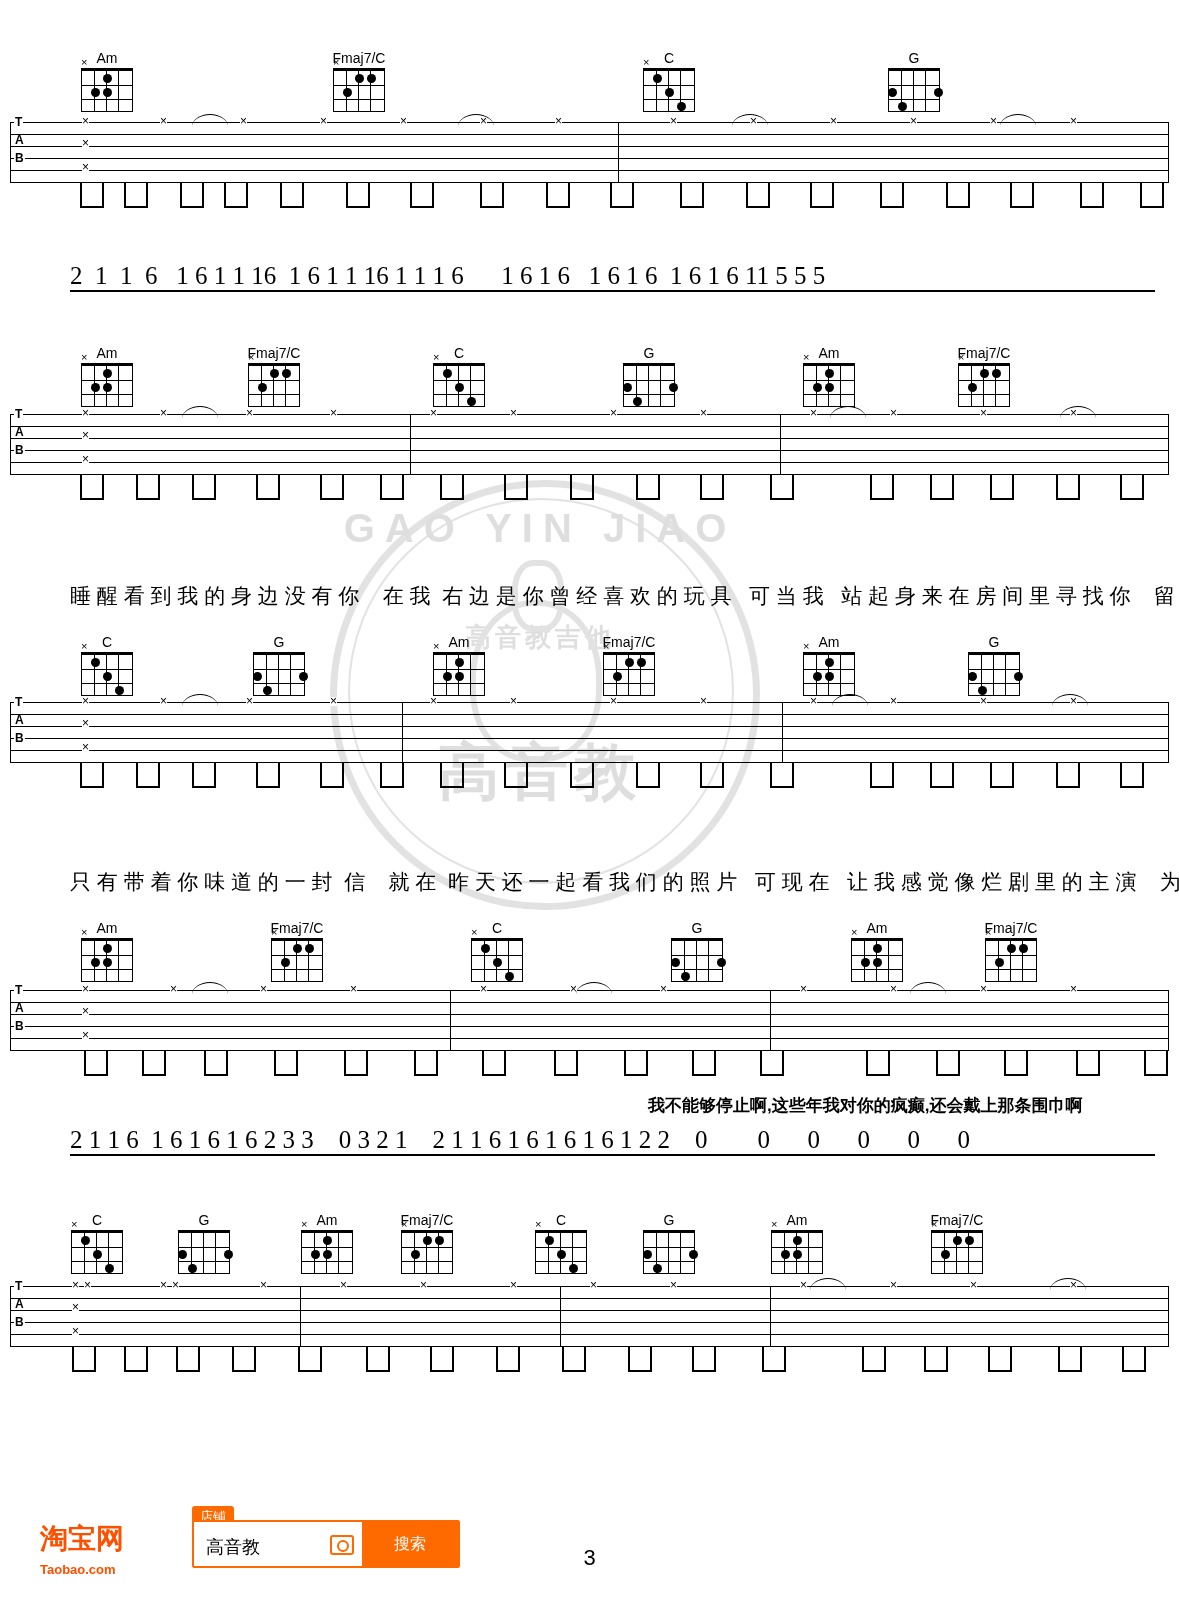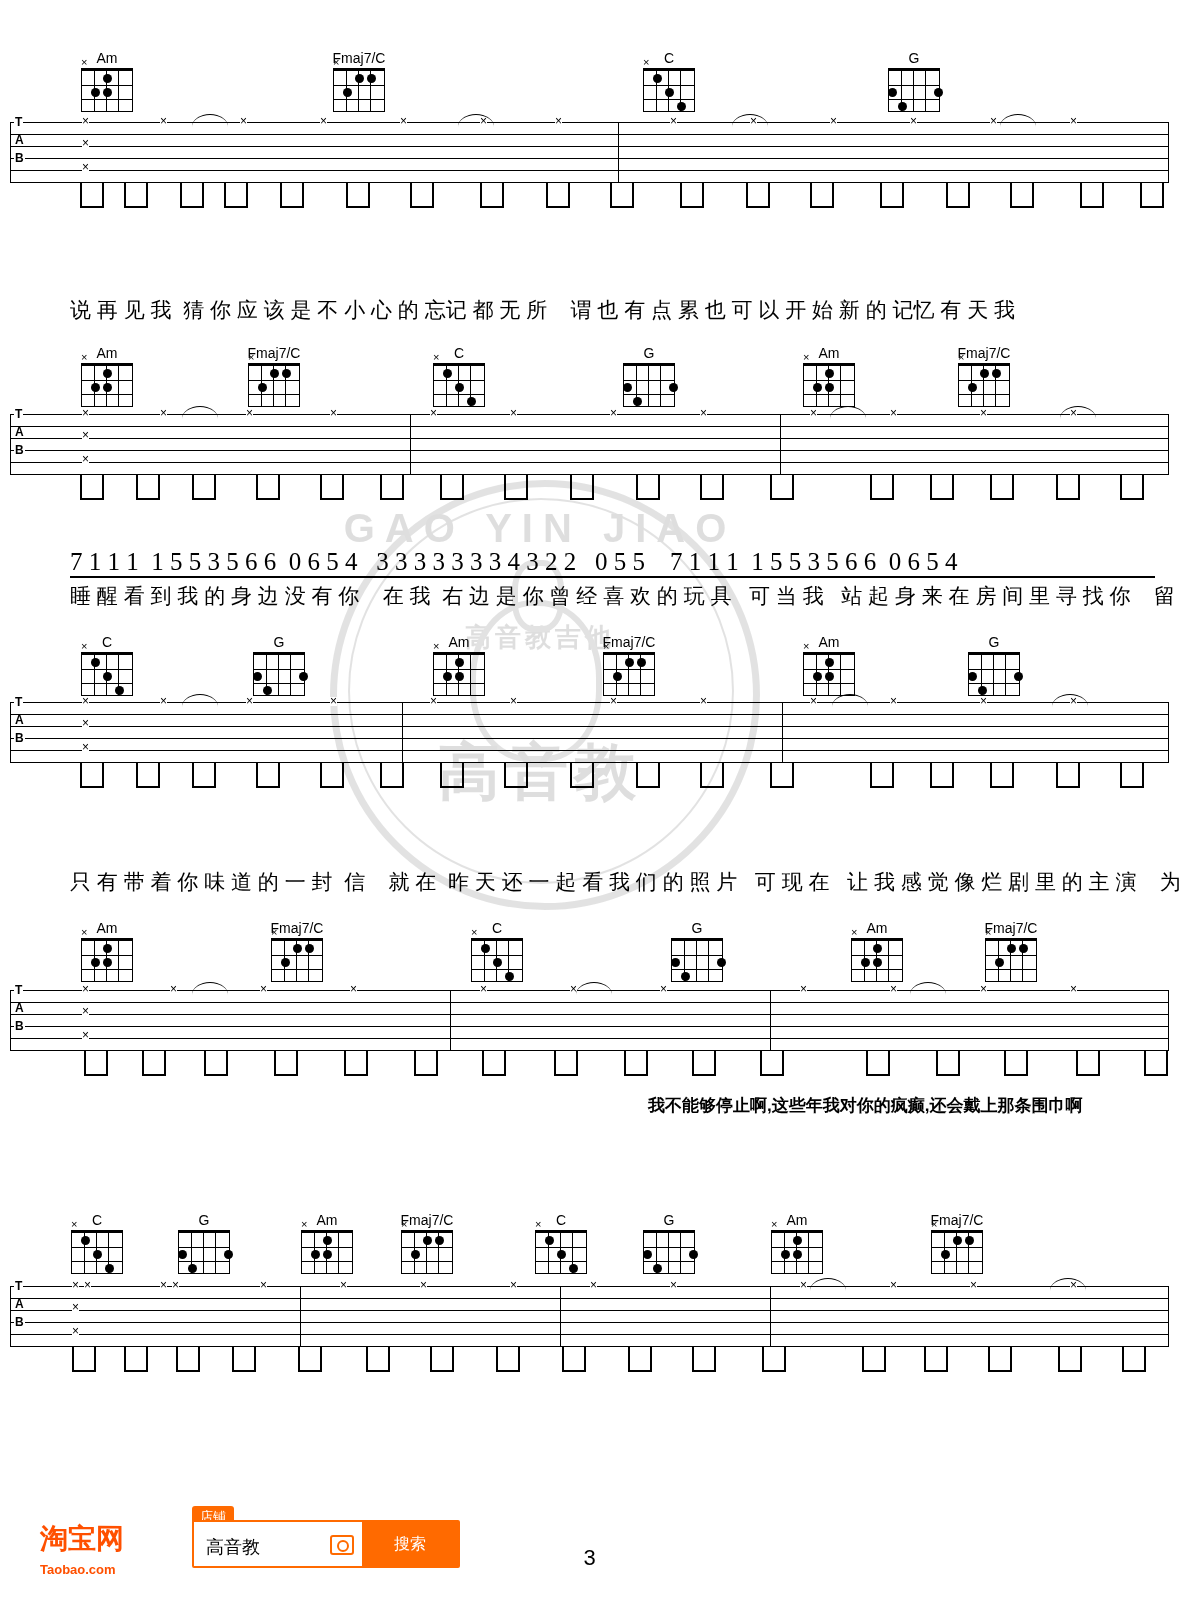--- a/index.html
+++ b/index.html
@@ -209,21 +209,21 @@
     <div class="stem" style="left:930px"></div>
       <div class="stem" style="left:952px"></div>
       <div class="beam" style="left:930px;top:24px;width:24px"></div>
     <div class="stem" style="left:1000px"></div>
       <div class="stem" style="left:1022px"></div>
       <div class="beam" style="left:1000px;top:24px;width:24px"></div>
     <div class="stem" style="left:1060px"></div>
       <div class="stem" style="left:1082px"></div>
       <div class="beam" style="left:1060px;top:24px;width:24px"></div>
   </div>
-  <div class="lyric" style="left:70px;top:296px;">说 再 见 我  猜 你 应 该 是 不 小 心 的 忘记 都 无 所    谓 也 有 点 累 也 可 以 开 始 新 的 记忆 有 天 我</div>
+  <div class="numrow underline" style="left:70px;top:262px;width:1085px;">2  1  1  6   1 6 1 1 16  1 6 1 1 16 1 1 1 6      1 6 1 6   1 6 1 6  1 6 1 6 11 5 5 5</div>
 
   <div class="chord" style="left:78px;top:345px;">
     <div class="cname">Am</div>
     <div class="grid">
         <div class="v" style="left:12px"></div>
         <div class="v" style="left:24px"></div>
         <div class="v" style="left:36px"></div>
       <div class="h" style="top:14px"></div>
         <div class="h" style="top:28px"></div>
         <div class="xm" style="left:-1px">×</div>
@@ -380,21 +380,20 @@
     <div class="stem" style="left:910px"></div>
       <div class="stem" style="left:932px"></div>
       <div class="beam" style="left:910px;top:24px;width:24px"></div>
     <div class="stem" style="left:976px"></div>
       <div class="stem" style="left:998px"></div>
       <div class="beam" style="left:976px;top:24px;width:24px"></div>
     <div class="stem" style="left:1040px"></div>
       <div class="stem" style="left:1062px"></div>
       <div class="beam" style="left:1040px;top:24px;width:24px"></div>
   </div>
-  <div class="numrow underline" style="left:70px;top:548px;width:1085px;">7 1 1 1  1 5 5 3 5 6 6  0 6 5 4   3 3 3 3 3 3 3 4 3 2 2   0 5 5    7 1 1 1  1 5 5 3 5 6 6  0 6 5 4</div>
   <div class="lyric" style="left:70px;top:582px;">睡 醒 看 到 我 的 身 边 没 有 你    在 我  右 边 是 你 曾 经 喜 欢 的 玩 具   可 当 我   站 起 身 来 在 房 间 里 寻 找 你    留 下 的</div>
 
   <div class="chord" style="left:78px;top:634px;">
     <div class="cname">C</div>
     <div class="grid">
         <div class="v" style="left:12px"></div>
         <div class="v" style="left:24px"></div>
         <div class="v" style="left:36px"></div>
       <div class="h" style="top:14px"></div>
         <div class="h" style="top:28px"></div>
@@ -719,20 +718,21 @@
       <div class="stem" style="left:942px"></div>
       <div class="beam" style="left:920px;top:24px;width:24px"></div>
     <div class="stem" style="left:992px"></div>
       <div class="stem" style="left:1014px"></div>
       <div class="beam" style="left:992px;top:24px;width:24px"></div>
     <div class="stem" style="left:1060px"></div>
       <div class="stem" style="left:1082px"></div>
       <div class="beam" style="left:1060px;top:24px;width:24px"></div>
   </div>
   <div class="lyric2" style="left:648px;top:1094px;">我不能够停止啊,这些年我对你的疯癫,还会戴上那条围巾啊</div>
+  <div class="numrow underline" style="left:70px;top:1126px;width:1085px;">2 1 1 6  1 6 1 6 1 6 2 3 3    0 3 2 1    2 1 1 6 1 6 1 6 1 6 1 2 2    0        0      0      0      0      0</div>
 
   <div class="chord" style="left:68px;top:1212px;">
     <div class="cname">C</div>
     <div class="grid">
         <div class="v" style="left:12px"></div>
         <div class="v" style="left:24px"></div>
         <div class="v" style="left:36px"></div>
       <div class="h" style="top:14px"></div>
         <div class="h" style="top:28px"></div>
         <div class="xm" style="left:-1px">×</div>

